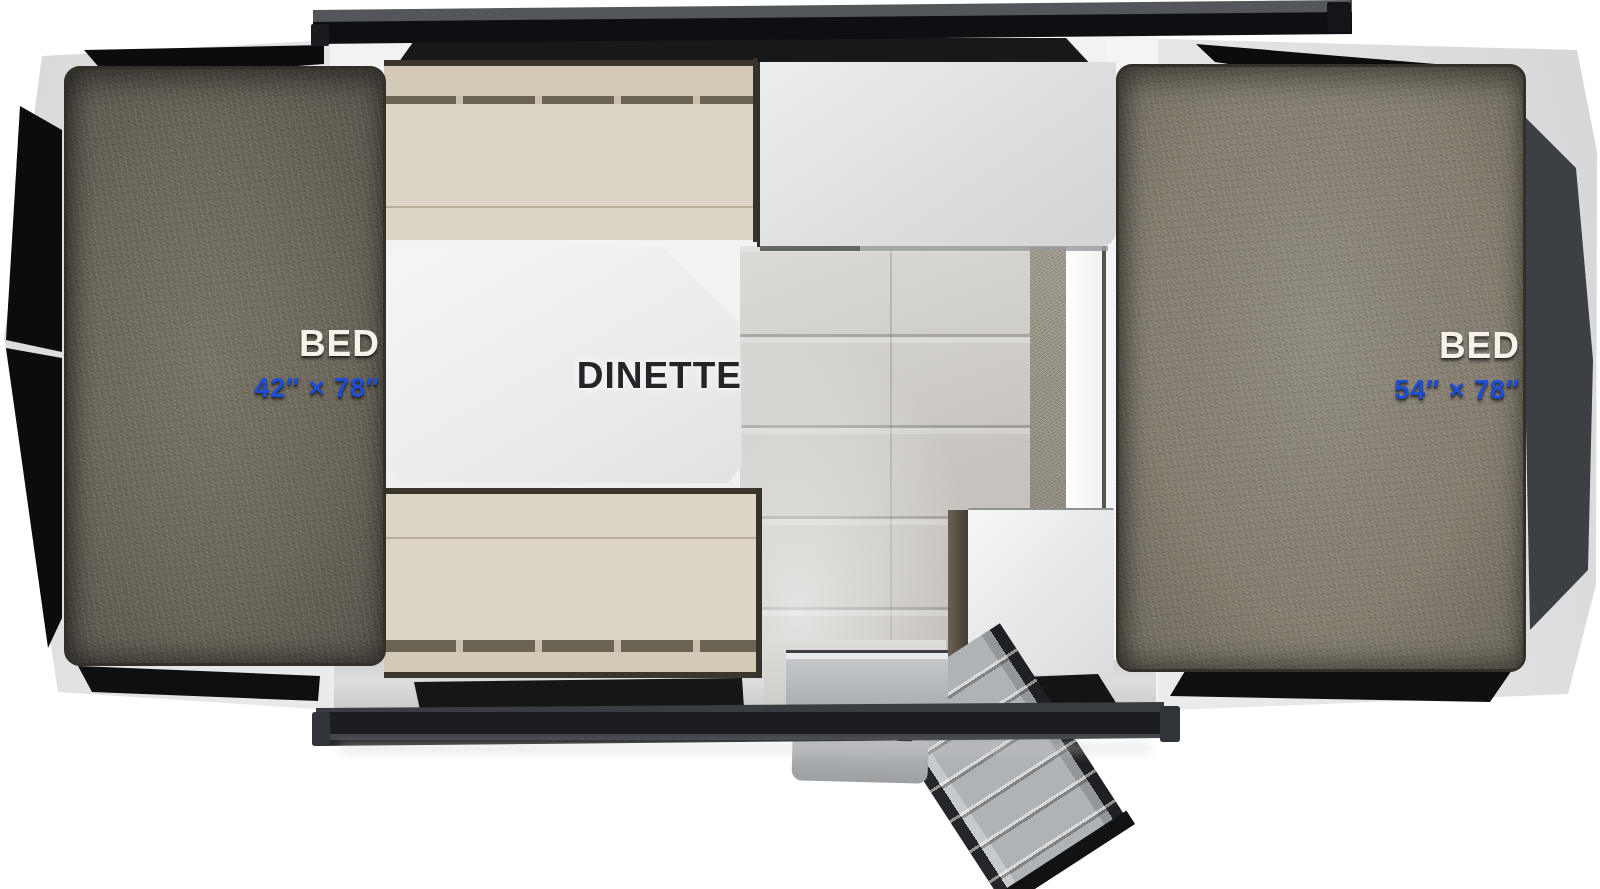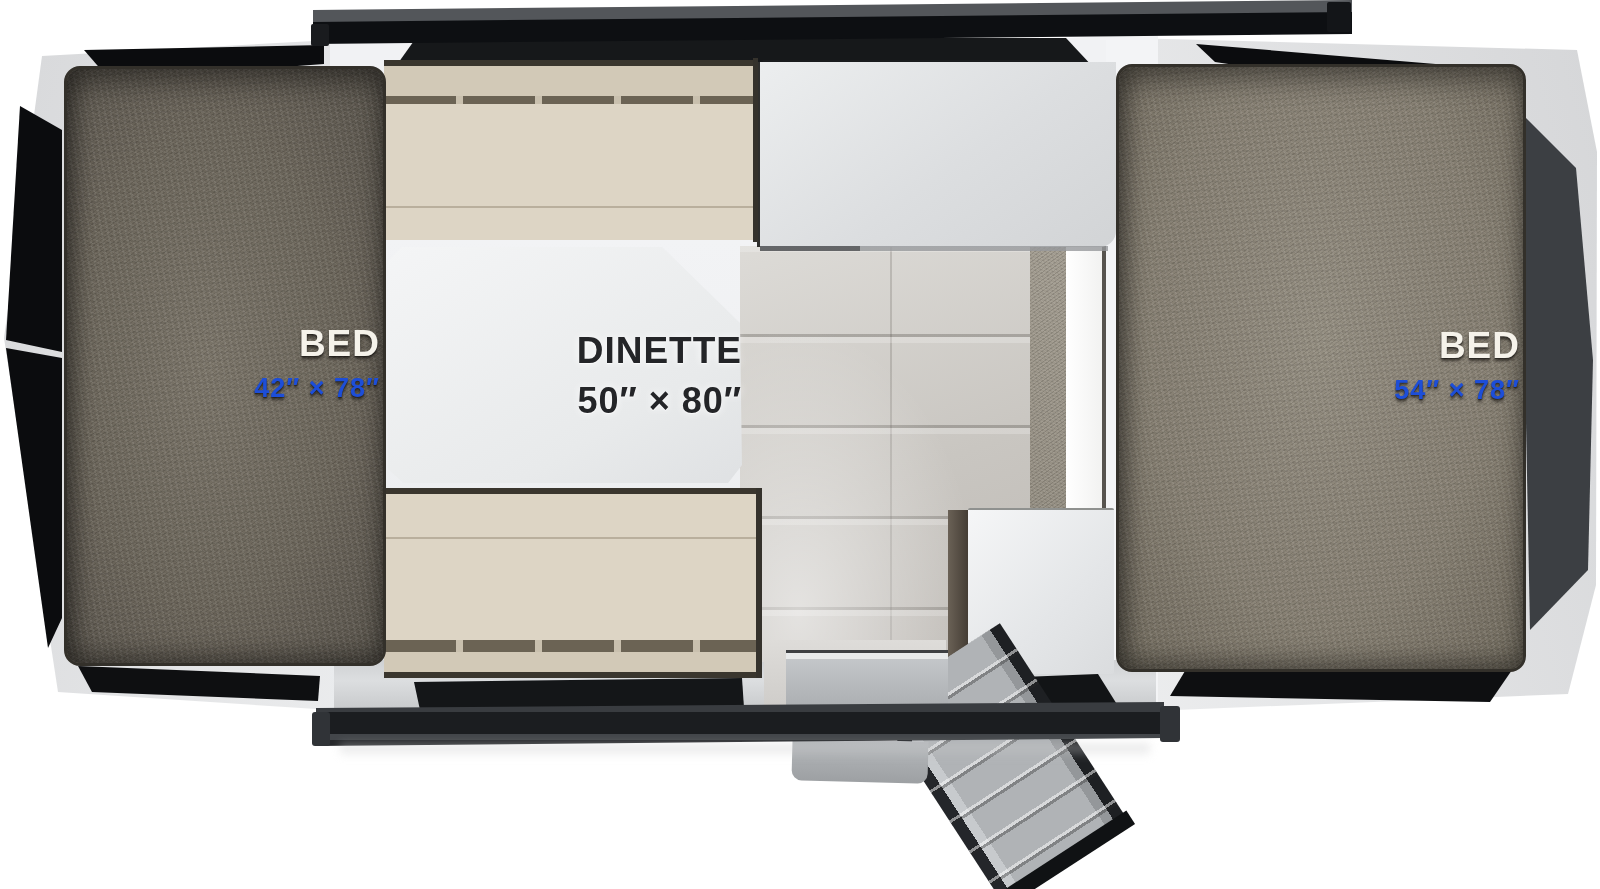--- a/index.html
+++ b/index.html
@@ -201,20 +201,19 @@
 
   <div class="px bed bed-left"></div>
   <div class="px bed bed-right"></div>
 
   <div class="label-group" style="left:64px;top:66px;width:316px;height:594px;">
     <div class="bed-title">BED</div>
     <div class="bed-dims">42″ × 78″</div>
   </div>
   <div class="label-group" style="left:388px;top:258px;width:354px;height:236px;">
     <div class="din-title">DINETTE</div>
-    <div class="din-dims">50″ × 80″</div>
   </div>
   <div class="label-group" style="left:1116px;top:64px;width:404px;height:602px;">
     <div class="bed-title">BED</div>
     <div class="bed-dims">54″ × 78″</div>
   </div>
 
 </div>
 
 </body></html>

